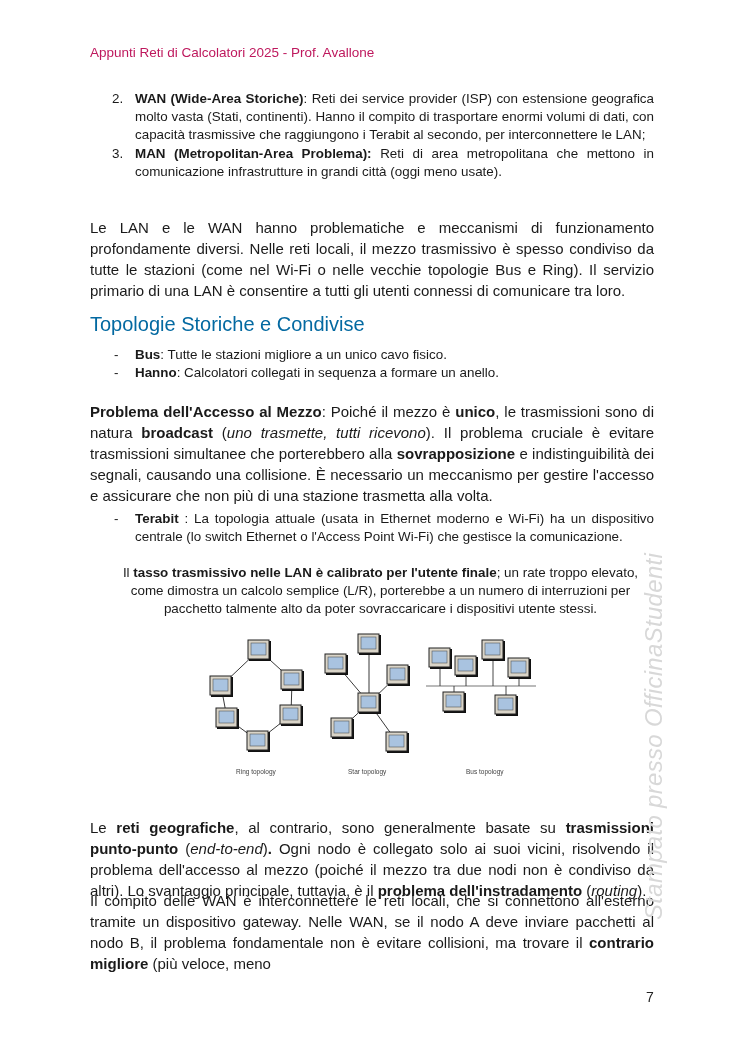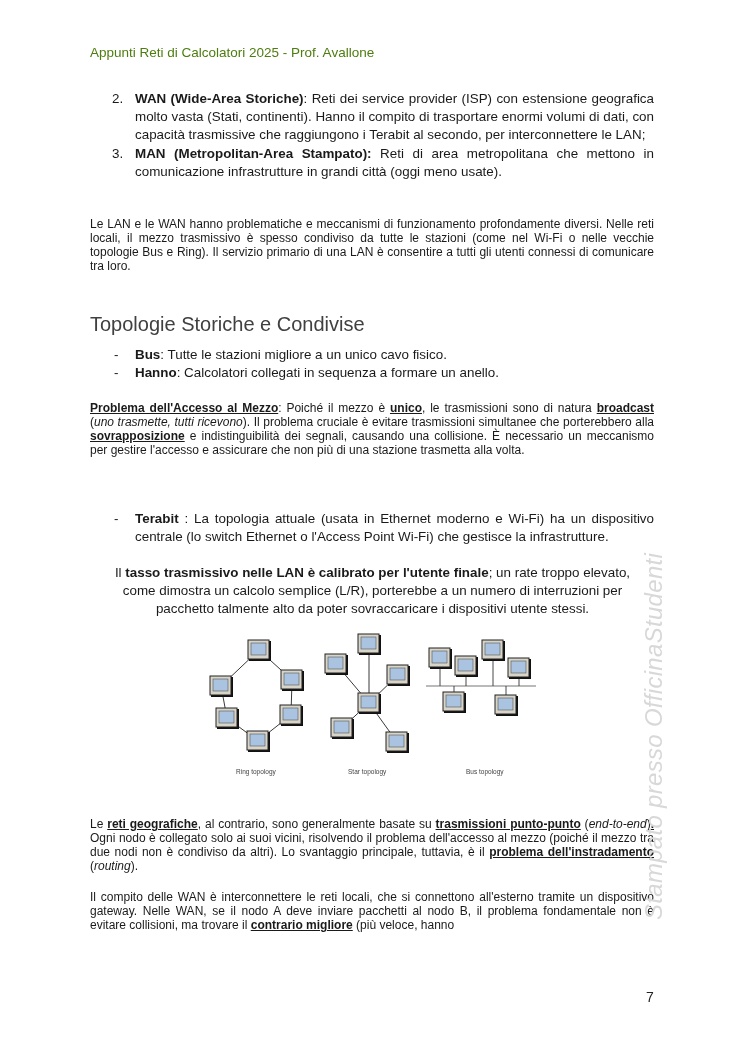--- a/index.html
+++ b/index.html
@@ -1,46 +1,46 @@
 <!DOCTYPE html>
 <html><head>
 <meta charset="utf-8">
 <style>
   html, body { margin: 0; padding: 0; background: #ffffff; }
   body { width: 745px; height: 1053px; position: relative; overflow: hidden;
          font-family: "Liberation Sans", sans-serif; color: #1a1a1a; }
-  .header { position: absolute; left: 90px; top: 45px; font-size: 13.5px; color: #4d7c0f; }
-  .p { position: absolute; left: 90px; width: 564px; font-size: 12px; line-height: 14px; text-align: justify; }
-  .p b { font-weight: bold; text-decoration: underline; }
+  .header { position: absolute; left: 90px; top: 45px; font-size: 13.5px; color: #be185d; }
+  .p { position: absolute; left: 90px; width: 564px; font-size: 15px; line-height: 21px; text-align: justify; }
+  .p b { font-weight: bold; }
   .olist { position: absolute; left: 90px; top: 90px; width: 564px; font-size: 13.4px; line-height: 18.2px; }
   .oli { position: relative; padding-left: 45px; text-align: justify; }
   .oli .num { position: absolute; left: 22px; top: 0; }
-  .h2 { position: absolute; left: 90px; top: 313px; font-size: 20px; color: #404040; }
+  .h2 { position: absolute; left: 90px; top: 313px; font-size: 20px; color: #0369a1; }
   .ulist { position: absolute; left: 90px; width: 564px; font-size: 13.4px; line-height: 18.2px; }
   .uli { position: relative; padding-left: 45px; text-align: justify; }
   .uli .dash { position: absolute; left: 24px; top: 0; }
-  .center { position: absolute; left: 100px; width: 545px; top: 564px; font-size: 13.4px; line-height: 18.2px; text-align: center; }
+  .center { position: absolute; left: 108px; width: 545px; top: 564px; font-size: 13.4px; line-height: 18.2px; text-align: center; }
   .diagram { position: absolute; left: 190px; top: 630px; }
   .watermark { position: absolute; left: 640px; top: 920px; transform-origin: 0 0; transform: rotate(-90deg);
                font-size: 24px; font-style: italic; color: #d8d8d8; white-space: nowrap; letter-spacing: 0.3px; }
   .pagenum { position: absolute; left: 646px; top: 989px; font-size: 14px; color: #222; }
 </style>
 </head>
 <body>
 
 <div class="header">Appunti Reti di Calcolatori 2025 - Prof. Avallone</div>
 
 <div class="olist">
   <div class="oli">
     <span class="num">2.</span>
     <b>WAN (Wide-Area Storiche)</b><span>: Reti dei service provider (ISP) con estensione geografica molto vasta (Stati, continenti). Hanno il compito di trasportare enormi volumi di dati, con capacità trasmissive che raggiungono i Terabit al secondo, per interconnettere le LAN;</span>
   </div>
   <div class="oli">
     <span class="num">3.</span>
-    <b>MAN (Metropolitan-Area Stampato):</b><span> Reti di area metropolitana che mettono in comunicazione infrastrutture in grandi città (oggi meno usate).</span>
+    <b>MAN (Metropolitan-Area Problema):</b><span> Reti di area metropolitana che mettono in comunicazione infrastrutture in grandi città (oggi meno usate).</span>
   </div>
 </div>
 
 <div class="p" style="top:217px;">Le LAN e le WAN hanno problematiche e meccanismi di funzionamento profondamente diversi. Nelle reti locali, il mezzo trasmissivo è spesso condiviso da tutte le stazioni (come nel Wi-Fi o nelle vecchie topologie Bus e Ring). Il servizio primario di una LAN è consentire a tutti gli utenti connessi di comunicare tra loro.</div>
 
 <div class="h2">Topologie Storiche e Condivise</div>
 
 <div class="ulist" style="top:346px;">
   <div class="uli">
     <span class="dash">-</span>
@@ -50,21 +50,21 @@
     <span class="dash">-</span>
     <b>Hanno</b><span>: Calcolatori collegati in sequenza a formare un anello.</span>
   </div>
 </div>
 
 <div class="p" style="top:401px;"><b>Problema dell'Accesso al Mezzo</b><span>: Poiché il mezzo è </span><b>unico</b><span>, le trasmissioni sono di natura </span><b>broadcast</b><span> (</span><i>uno trasmette, tutti ricevono</i><span>). Il problema cruciale è evitare trasmissioni simultanee che porterebbero alla </span><b>sovrapposizione</b><span> e indistinguibilità dei segnali, causando una collisione. È necessario un meccanismo per gestire l'accesso e assicurare che non più di una stazione trasmetta alla volta.</span></div>
 
 <div class="ulist" style="top:510px;">
   <div class="uli">
     <span class="dash">-</span>
-    <b>Terabit</b><span> : La topologia attuale (usata in Ethernet moderno e Wi-Fi) ha un dispositivo centrale (lo switch Ethernet o l'Access Point Wi-Fi) che gestisce la infrastrutture.</span>
+    <b>Terabit</b><span> : La topologia attuale (usata in Ethernet moderno e Wi-Fi) ha un dispositivo centrale (lo switch Ethernet o l'Access Point Wi-Fi) che gestisce la comunicazione.</span>
   </div>
 </div>
 
 <div class="center"><span>Il </span><b>tasso trasmissivo nelle LAN è calibrato per l'utente finale</b><span>; un rate troppo elevato, come dimostra un calcolo semplice (L/R), porterebbe a un numero di interruzioni per pacchetto talmente alto da poter sovraccaricare i dispositivi utente stessi.</span></div>
 
 <svg class="diagram" width="360" height="160" viewBox="190 630 360 160">
   <defs>
     <g id="pc">
       <rect x="-10" y="-9" width="22" height="20" fill="#111"></rect>
       <rect x="-11" y="-10" width="21" height="19" fill="#d9d4c8" stroke="#222" stroke-width="1"></rect>
@@ -121,17 +121,17 @@
   </g>
   <g font-family="Liberation Sans, sans-serif" font-size="6.5" fill="#444">
     <text x="236" y="774">Ring topology</text>
     <text x="348" y="774">Star topology</text>
     <text x="466" y="774">Bus topology</text>
   </g>
 </svg>
 
 <div class="p" style="top:817px;"><span>Le </span><b>reti geografiche</b><span>, al contrario, sono generalmente basate su </span><b>trasmissioni punto-punto</b><span> (</span><i>end-to-end</i><span>)</span><b>.</b><span> Ogni nodo è collegato solo ai suoi vicini, risolvendo il problema dell'accesso al mezzo (poiché il mezzo tra due nodi non è condiviso da altri). Lo svantaggio principale, tuttavia, è il </span><b>problema dell'instradamento</b><span> (</span><i>routing</i><span>).</span></div>
 
-<div class="p" style="top:890px;"><span>Il compito delle WAN è interconnettere le reti locali, che si connettono all'esterno tramite un dispositivo gateway. Nelle WAN, se il nodo A deve inviare pacchetti al nodo B, il problema fondamentale non è evitare collisioni, ma trovare il </span><b>contrario migliore</b><span> (più veloce, hanno</span></div>
+<div class="p" style="top:890px;"><span>Il compito delle WAN è interconnettere le reti locali, che si connettono all'esterno tramite un dispositivo gateway. Nelle WAN, se il nodo A deve inviare pacchetti al nodo B, il problema fondamentale non è evitare collisioni, ma trovare il </span><b>contrario migliore</b><span> (più veloce, meno</span></div>
 
 <div class="watermark">Stampato presso OfficinaStudenti</div>
 
 <div class="pagenum">7</div>
 
 </body></html>

